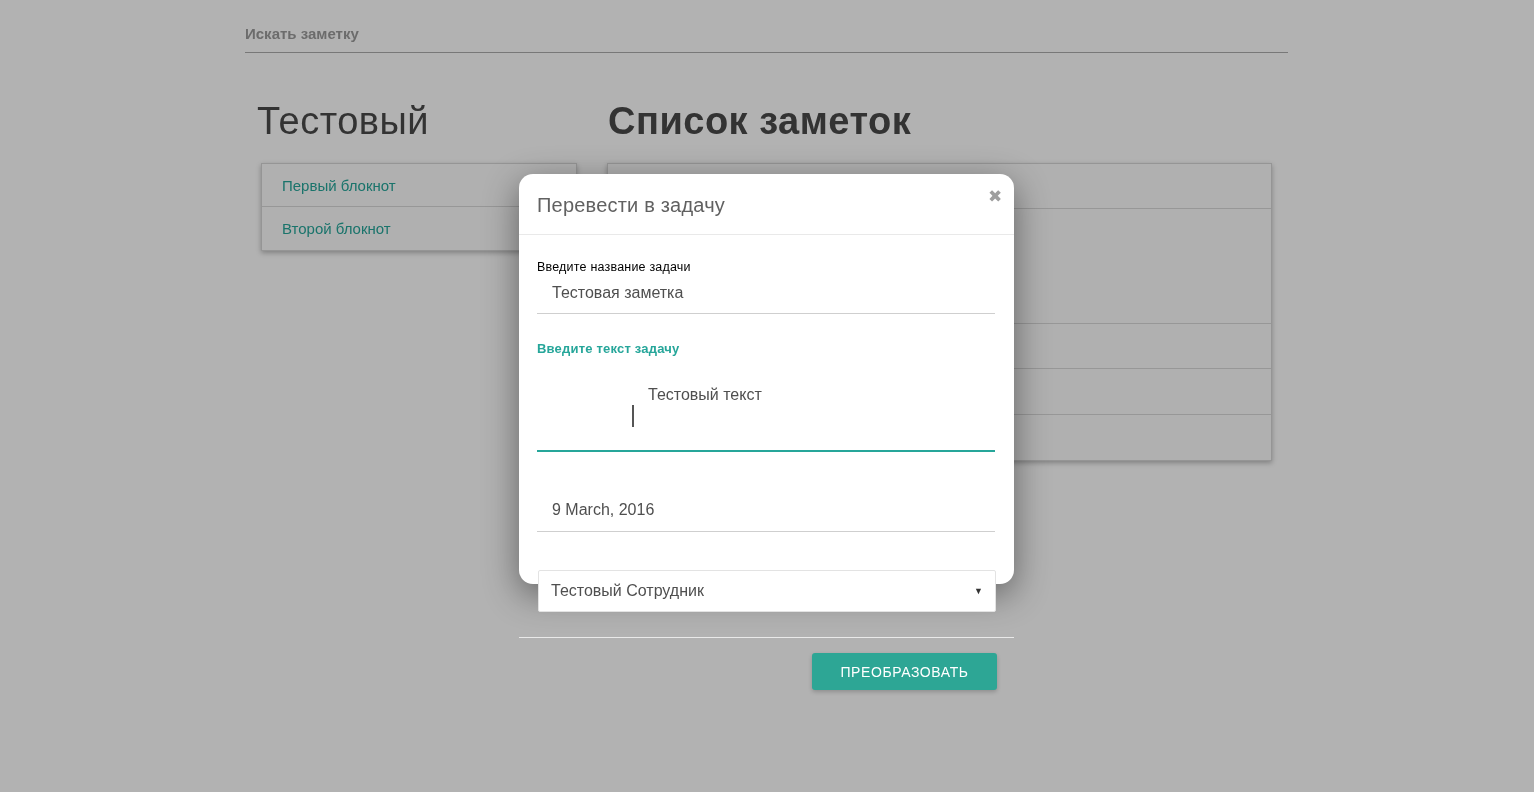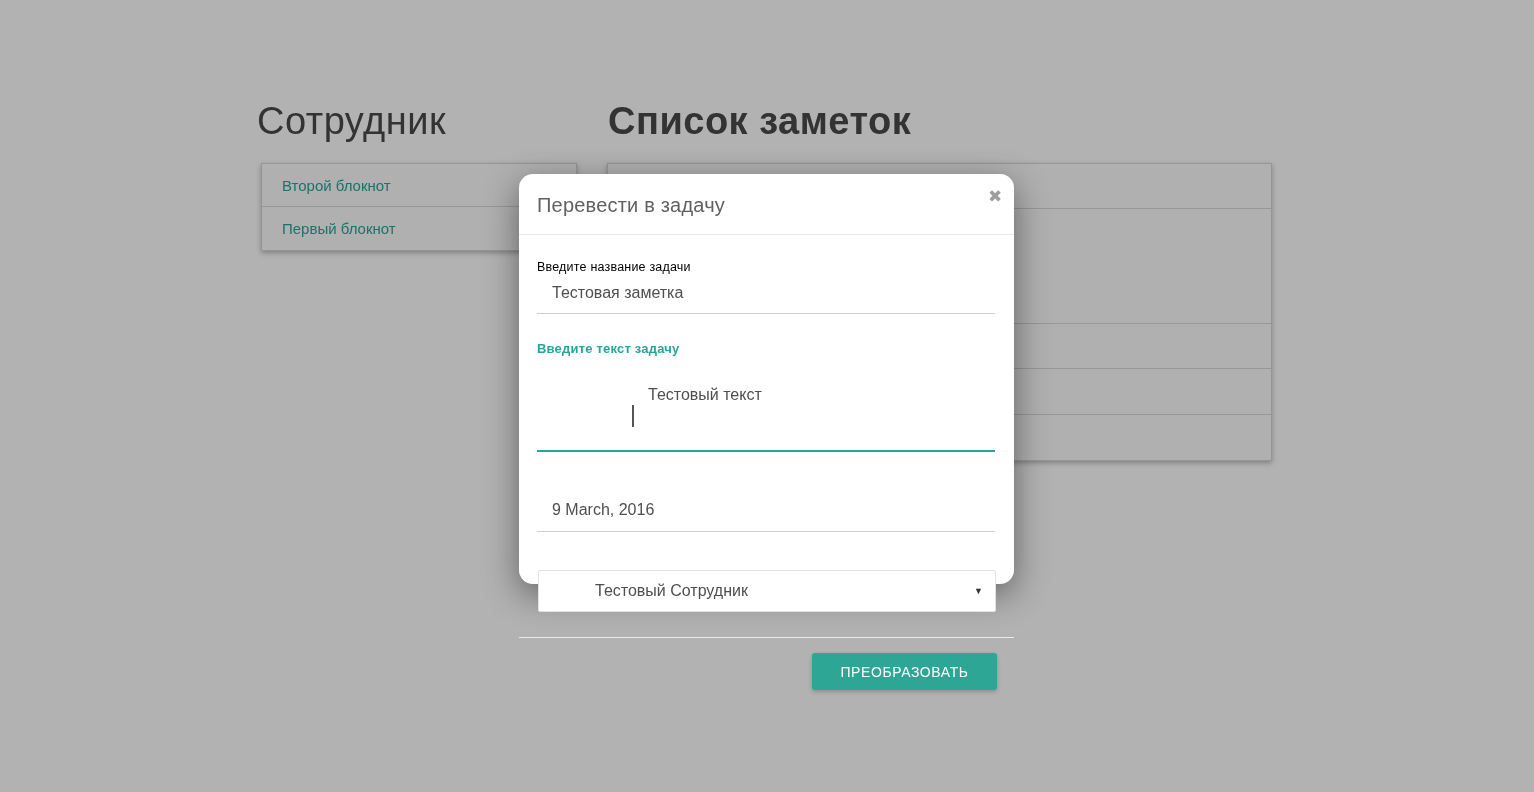--- a/index.html
+++ b/index.html
@@ -100,49 +100,50 @@
   .ta-caret   { position:absolute; left:95px; top:45px; width:2px; height:22px; background:#555; }
   .ul-text    { top:276px; }
   .val-date   { top:327px; }
   .ul-date    { top:357px; }
 
   .assignee-select {
     position:absolute; left:19px; top:396px; width:458px; height:42px;
     border:1px solid #e3e3e3; border-radius:2px; background:#fff;
     display:flex; align-items:center; padding:0 12px; cursor:pointer;
   }
-  .sel-value { font-size:16px; color:#4f4f4f; flex:1;margin-left:44px; }
+  .sel-value { font-size:16px; color:#4f4f4f; flex:1; }
   .sel-arrow { font-size:9px; color:#333; }
 
   .submit-btn {
     position:absolute; left:293px; top:479px; width:185px; height:37px;
     background:#2da695; border:none; border-radius:3px; cursor:pointer;
     color:#ffffff; font-size:14px; letter-spacing:0.6px;
     font-family:Liberation Sans, sans-serif;
     box-shadow:0 2px 4px rgba(0,0,0,0.2);
   }
 </style>
 </head>
 <body>
 
 <div class="viewport">
 
   <div class="page">
 
+    <input class="search-input" placeholder="Искать заметку" style="">
 
-    <div class="page-heading heading-notebooks">Сотрудник</div>
+    <div class="page-heading heading-notebooks">Тестовый</div>
 
     <div class="page-heading heading-notes">Список заметок</div>
 
     <div class="panel notebooks-panel">
       <div class="nb-row">
-        <span class="nb-link">Второй блокнот</span>
+        <span class="nb-link">Первый блокнот</span>
       </div>
       <div class="nb-row">
-        <span class="nb-link">Первый блокнот</span>
+        <span class="nb-link">Второй блокнот</span>
       </div>
     </div>
 
     <div class="panel notes-panel">
       <div class="note-row nr-1"></div>
       <div class="note-row nr-2"></div>
       <div class="note-row nr-3"></div>
       <div class="note-row nr-4"></div>
       <div class="note-row nr-5"></div>
     </div>

